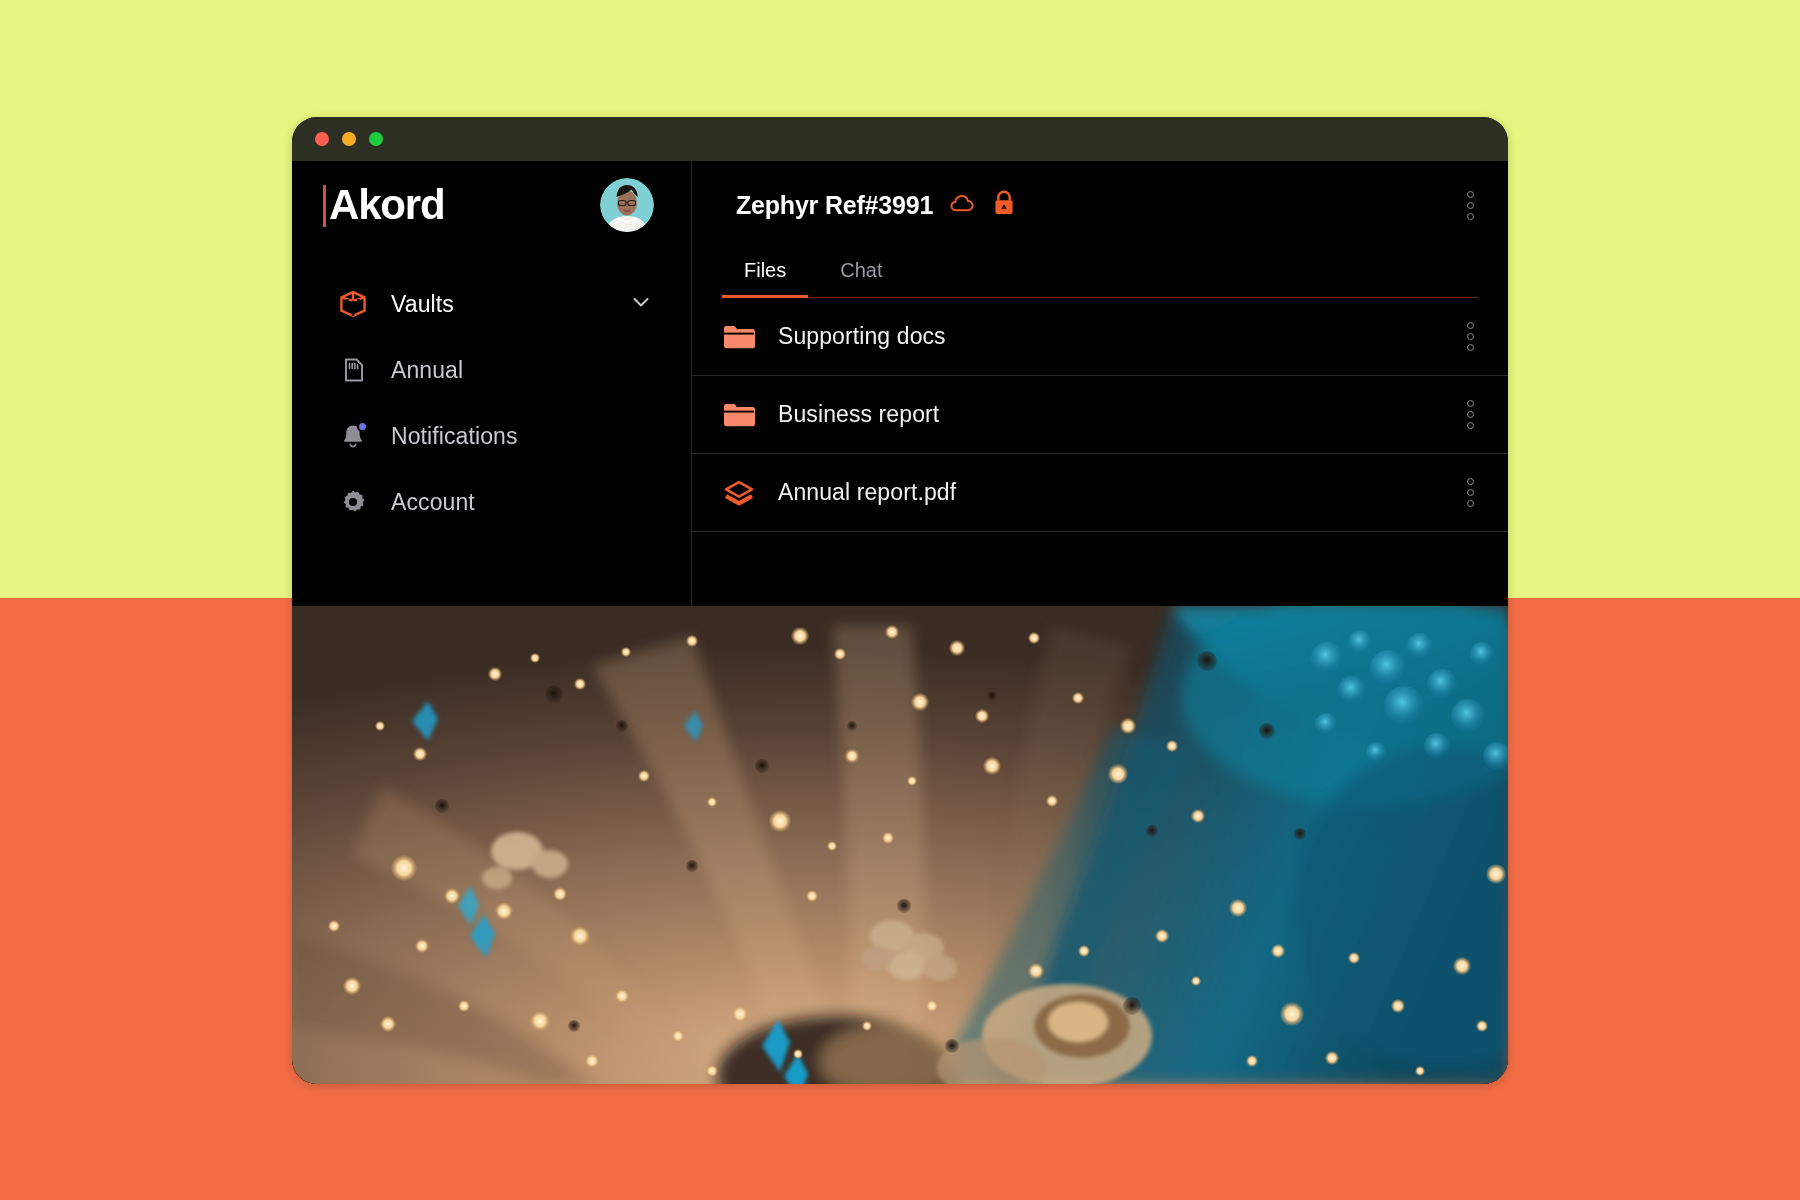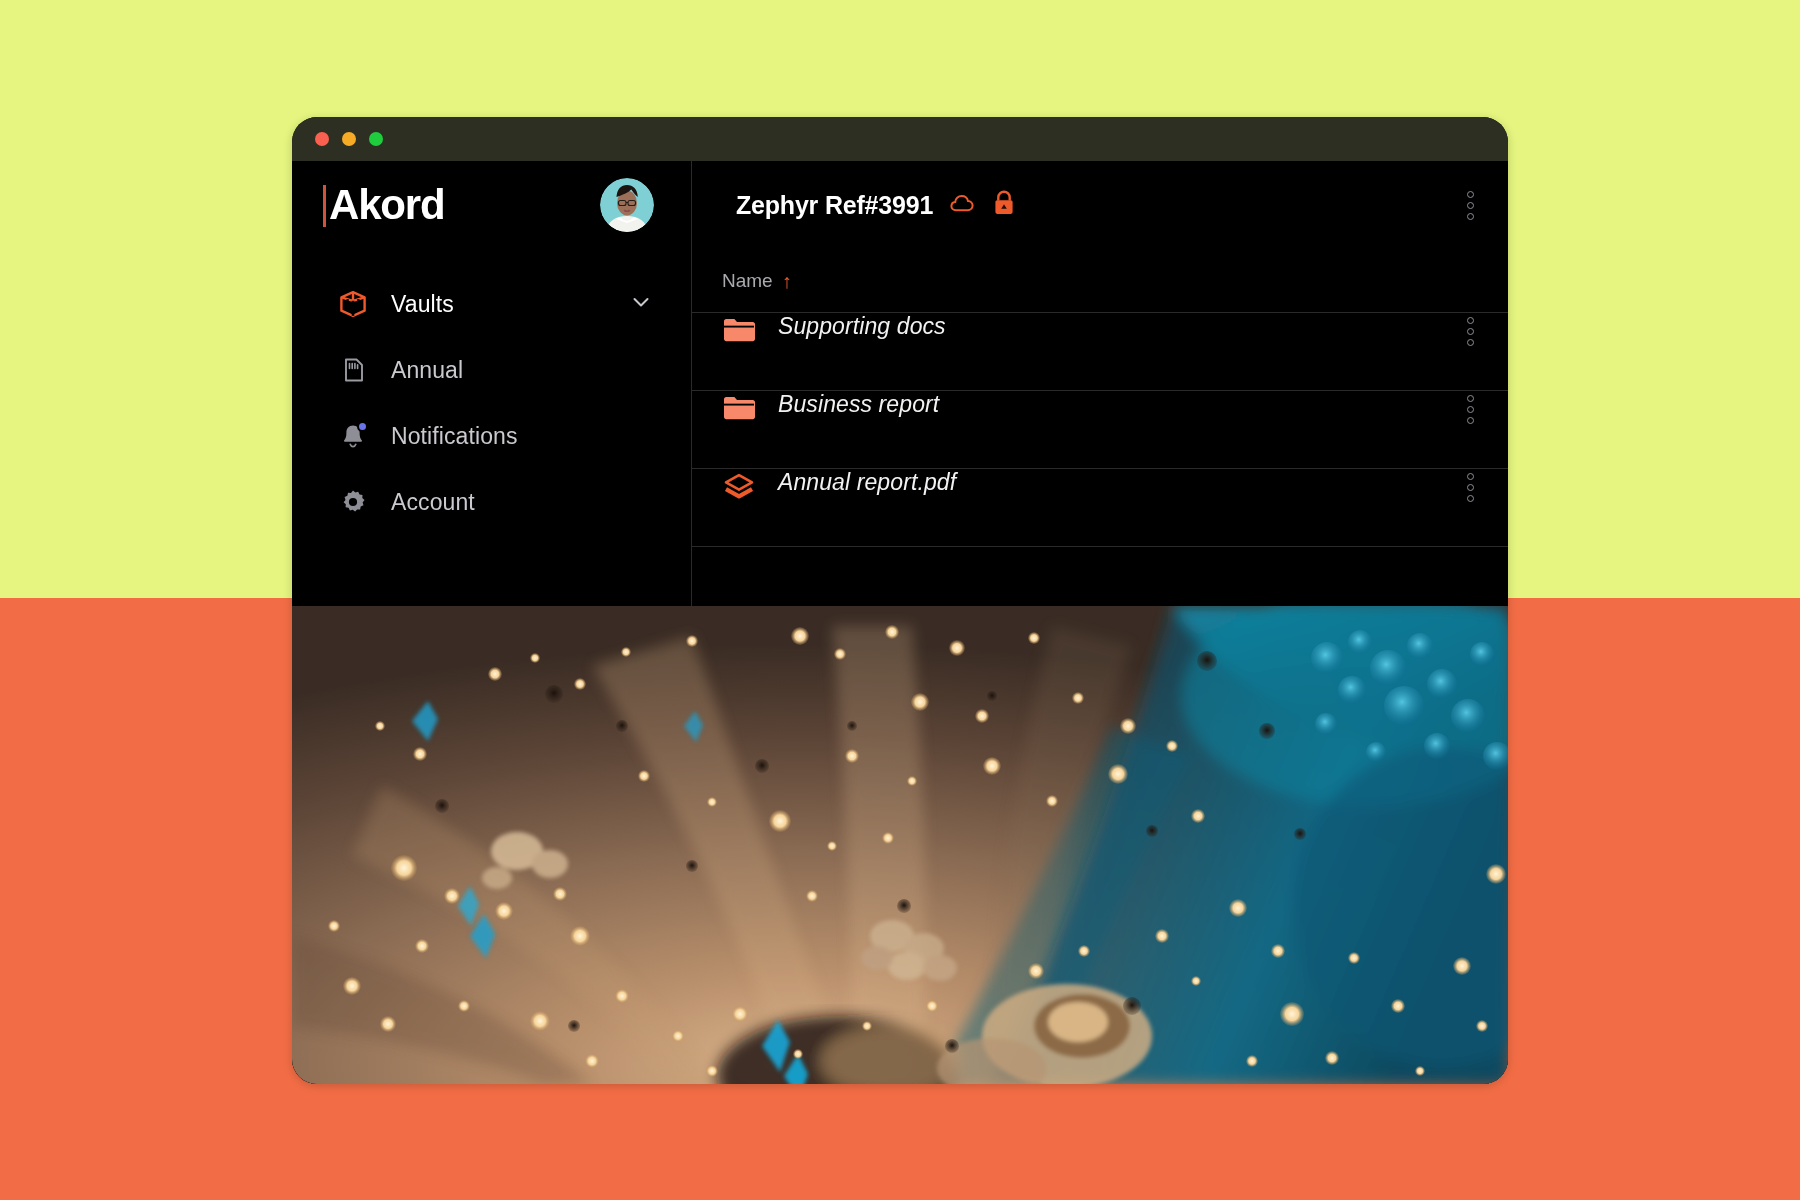--- a/index.html
+++ b/index.html
@@ -171,24 +171,24 @@
     color: #a9a9b0;
     display: flex;
     align-items: center;
     gap: 9px;
   }
   .sort-arrow { color: #ef5a2b; font-size: 20px; line-height: 1; }
 
   .file-row {
     height: 78px;
     display: flex;
+    align-items: center;
     padding: 0 30px;
     border-bottom: 1px solid #2a2a2a;
     cursor: pointer;
-    font-style: italic;
   }
   .file-icon {
     width: 34px; height: 34px;
     display: flex; align-items: center; justify-content: center;
     flex-shrink: 0;
   }
   .file-name {
     margin-left: 22px;
     font-size: 23px;
     color: #f2f2f4;
@@ -342,28 +342,26 @@
               </svg>
             </span>
 
             <span class="head-kebab kebab">
               <i></i>
                 <i></i>
                 <i></i>
             </span>
           </div>
 
+          <div class="tabs">
+            <div class="tab active">Files</div>
+            <div class="tab">Chat</div>
+          </div>
         </div>
 
-        <div class="col-head">
-          <span class="col-name">
-            <span>Name</span>
-            <span class="sort-arrow">↑</span>
-          </span>
-        </div>
 
         <div class="file-row">
           <span class="file-icon">
             <svg width="32" height="26" viewBox="0 0 32 26">
               <path d="M1 4.2c0-1.2 1-2.2 2.2-2.2h8.2l2.6 3h15.8c1.2 0 2.2 1 2.2 2.2V22c0 1.2-1 2.2-2.2 2.2H3.2C2 24.2 1 23.2 1 22z" fill="#f8886a"></path>
               <path d="M1 9.6h30" stroke="#000" stroke-width="1.9"></path>
             </svg>
           </span>
           <span class="file-name">Supporting docs</span>
           <span class="row-kebab kebab">

